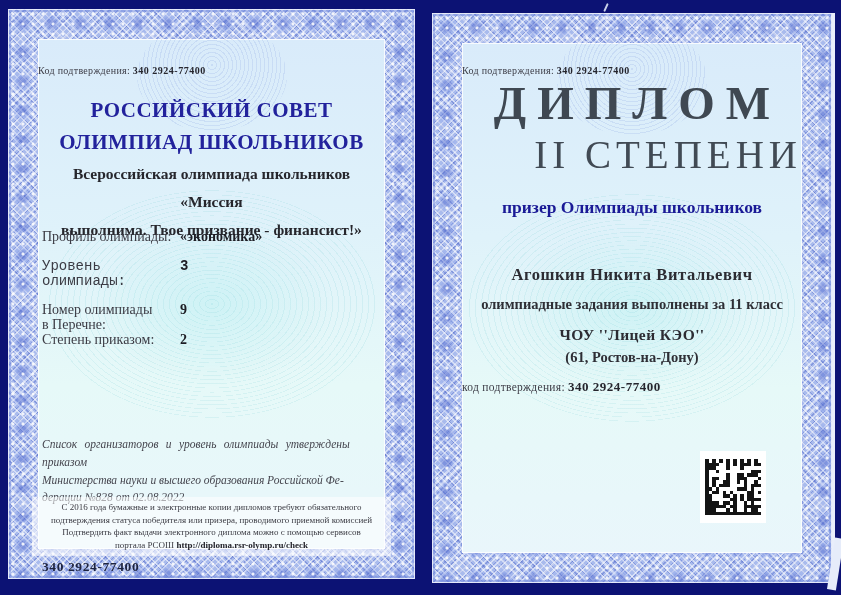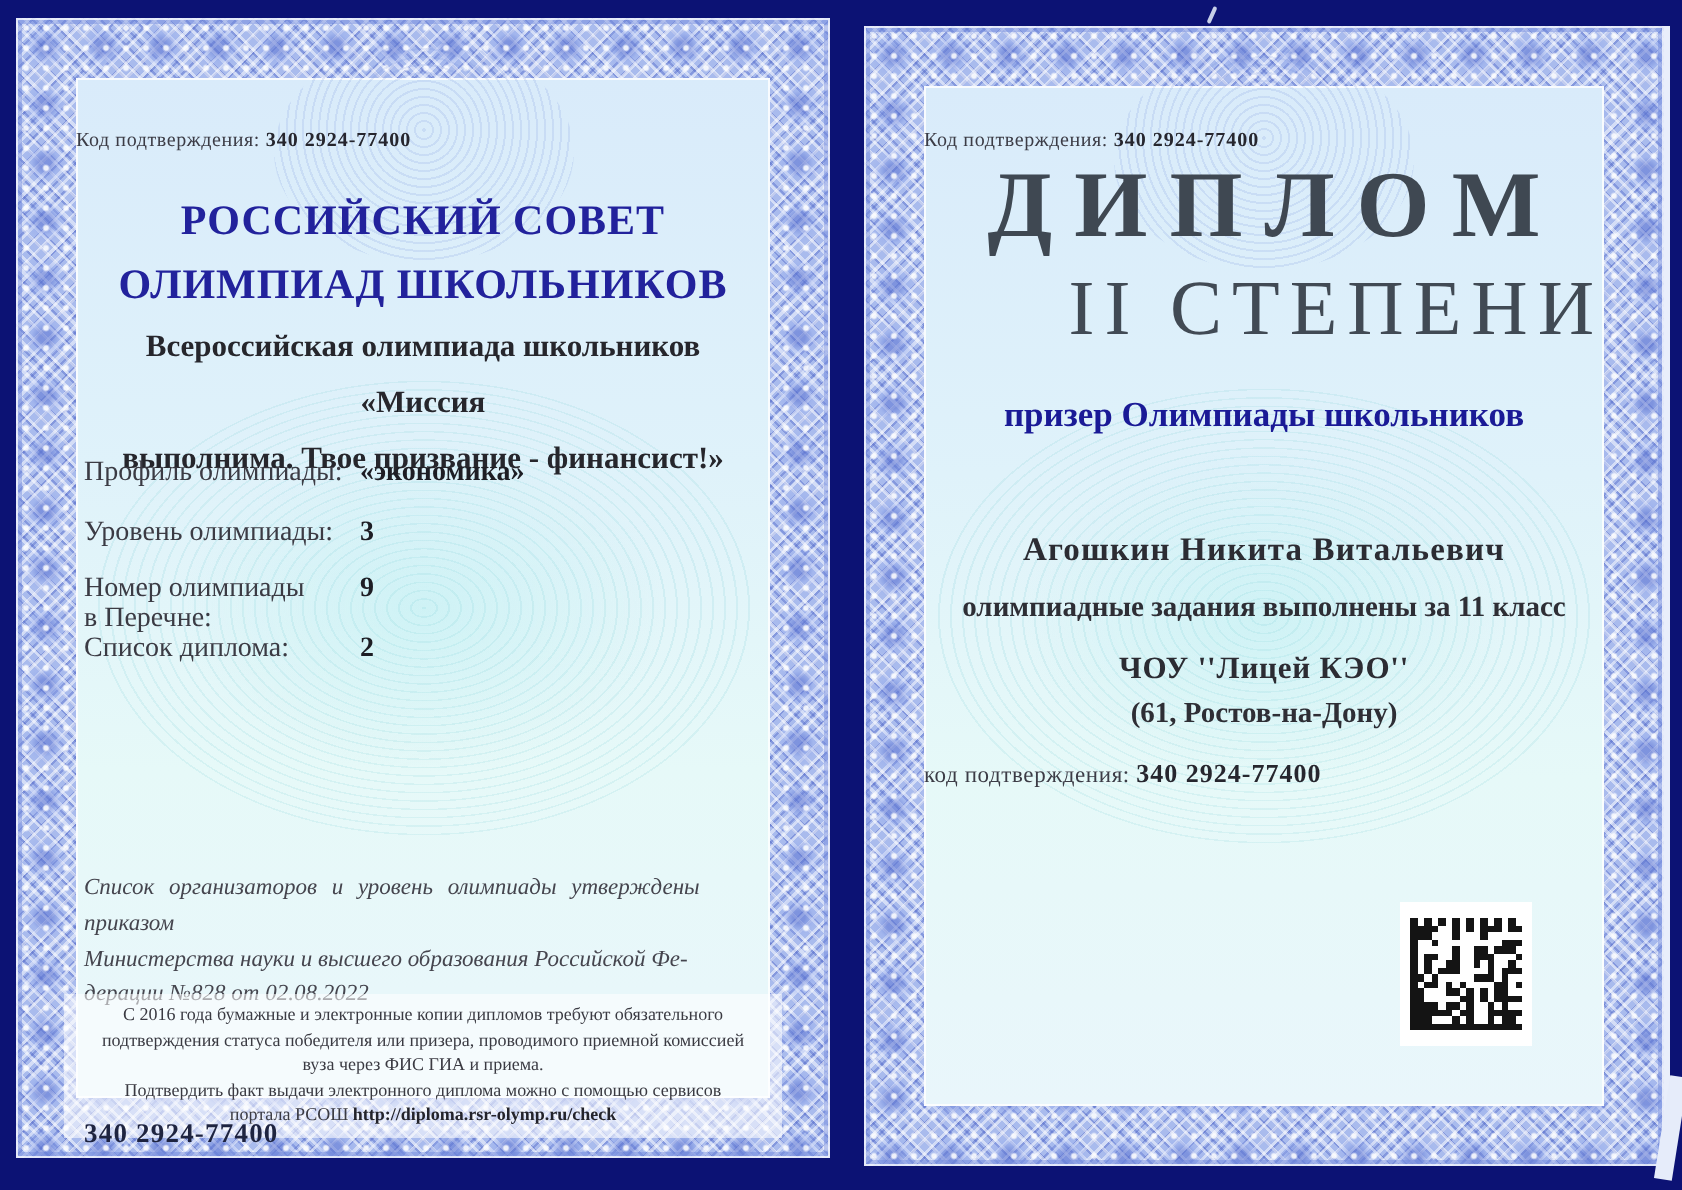--- a/index.html
+++ b/index.html
@@ -62,21 +62,21 @@
 
   
   .council-title { position:absolute; top:56px; left:0; right:0; text-align:center;
     font-weight:bold; font-size:21px; line-height:1.5; color:#22229c; letter-spacing:.5px; }
   .mission { position:absolute; top:121px; left:4px; right:4px; text-align:center;
     font-weight:bold; font-size:15.5px; line-height:1.8; color:#26262c; }
   .details { position:absolute; top:190px; left:4px; right:10px; font-size:14px; color:#3b3b44; }
   .detail-row { display:flex; align-items:flex-start; }
   .detail-row .lbl { width:138px; line-height:15px; }
   .detail-row .val { font-weight:bold; color:#1d1d24; line-height:15px; }
-  .mb15{margin-bottom:15px;} .mb12{margin-bottom:12px;} .mb13{margin-bottom:13px;}
+  .mb15{margin-bottom:15px;} .mb12{margin-bottom:12px;} .mb13{margin-bottom:13px;font-family:Liberation Mono, monospace;}
   .decree { position:absolute; top:397px; left:4px; right:6px;
     font-style:italic; font-size:11.5px; line-height:1.55; color:#45454e; }
   .decree .l1 { word-spacing:4.5px; }
   .fine-print { position:absolute; top:458px; left:-6px; right:-6px;
     background:rgba(255,255,255,.55); padding:4px 2px 5px;
     font-size:9px; line-height:1.4; color:#3a3a42; text-align:center; }
   .fine-print b { color:#23232b; }
   .footer-code { position:absolute; left:34px; bottom:4px; z-index:3;
     font-weight:bold; font-size:13.5px; color:#1e2440; letter-spacing:.6px; }
 
@@ -149,37 +149,36 @@
         </div>
         <div class="detail-row">
           <div class="lbl">
             <div>Номер олимпиады</div>
             <div>в Перечне:</div>
           </div>
           <div class="val">9</div>
         </div>
         <div class="detail-row">
           <div class="lbl">
-            <div>Список диплома:</div>
+            <div>Степень приказом:</div>
           </div>
           <div class="val">2</div>
         </div>
       </div>
 
       <div class="decree">
         <div class="l1">Список организаторов и уровень олимпиады утверждены</div>
         <div>приказом</div>
         <div>Министерства науки и высшего образования Российской Фе-</div>
         <div>дерации №828 от 02.08.2022</div>
       </div>
 
       <div class="fine-print">
         <div>С 2016 года бумажные и электронные копии дипломов требуют обязательного</div>
         <div>подтверждения статуса победителя или призера, проводимого приемной комиссией</div>
-        <div>вуза через ФИС ГИА и приема.</div>
         <div>Подтвердить факт выдачи электронного диплома можно с помощью сервисов</div>
         <div>
           <span>портала РСОШ </span><b>http://diploma.rsr-olymp.ru/check</b>
         </div>
       </div>
 
     </div>
   </div>
   <div class="footer-code">340 2924-77400</div>
 </div>

